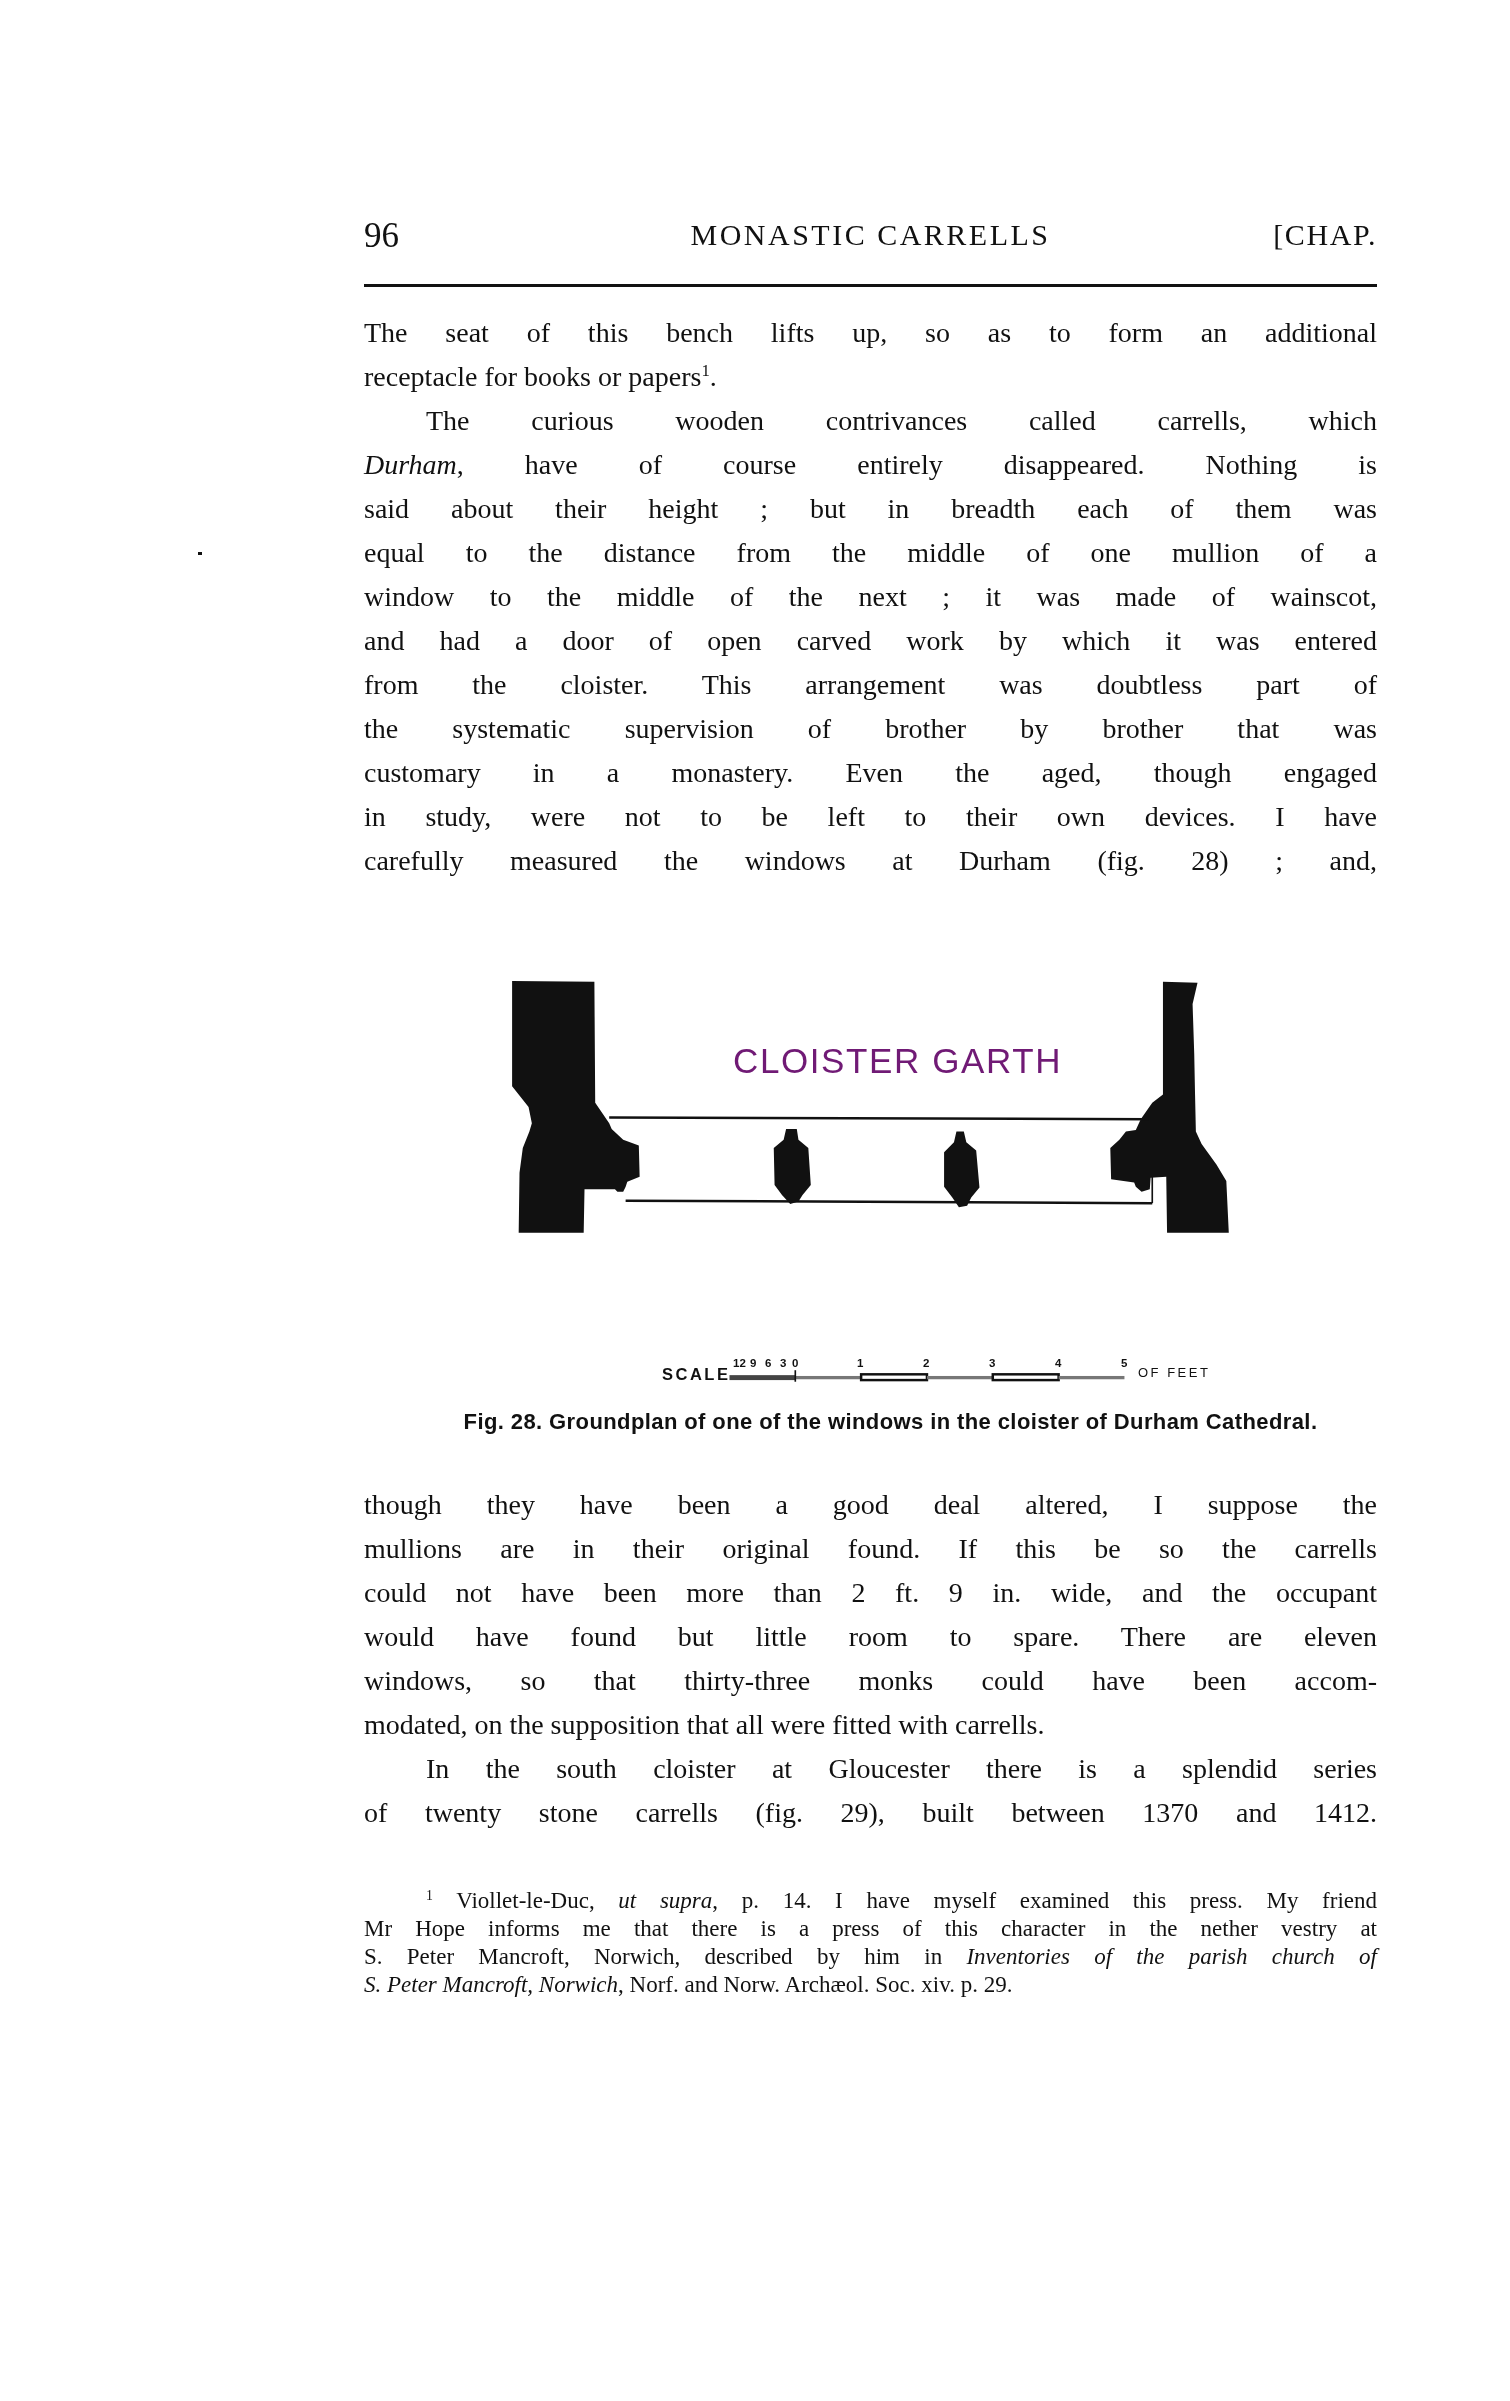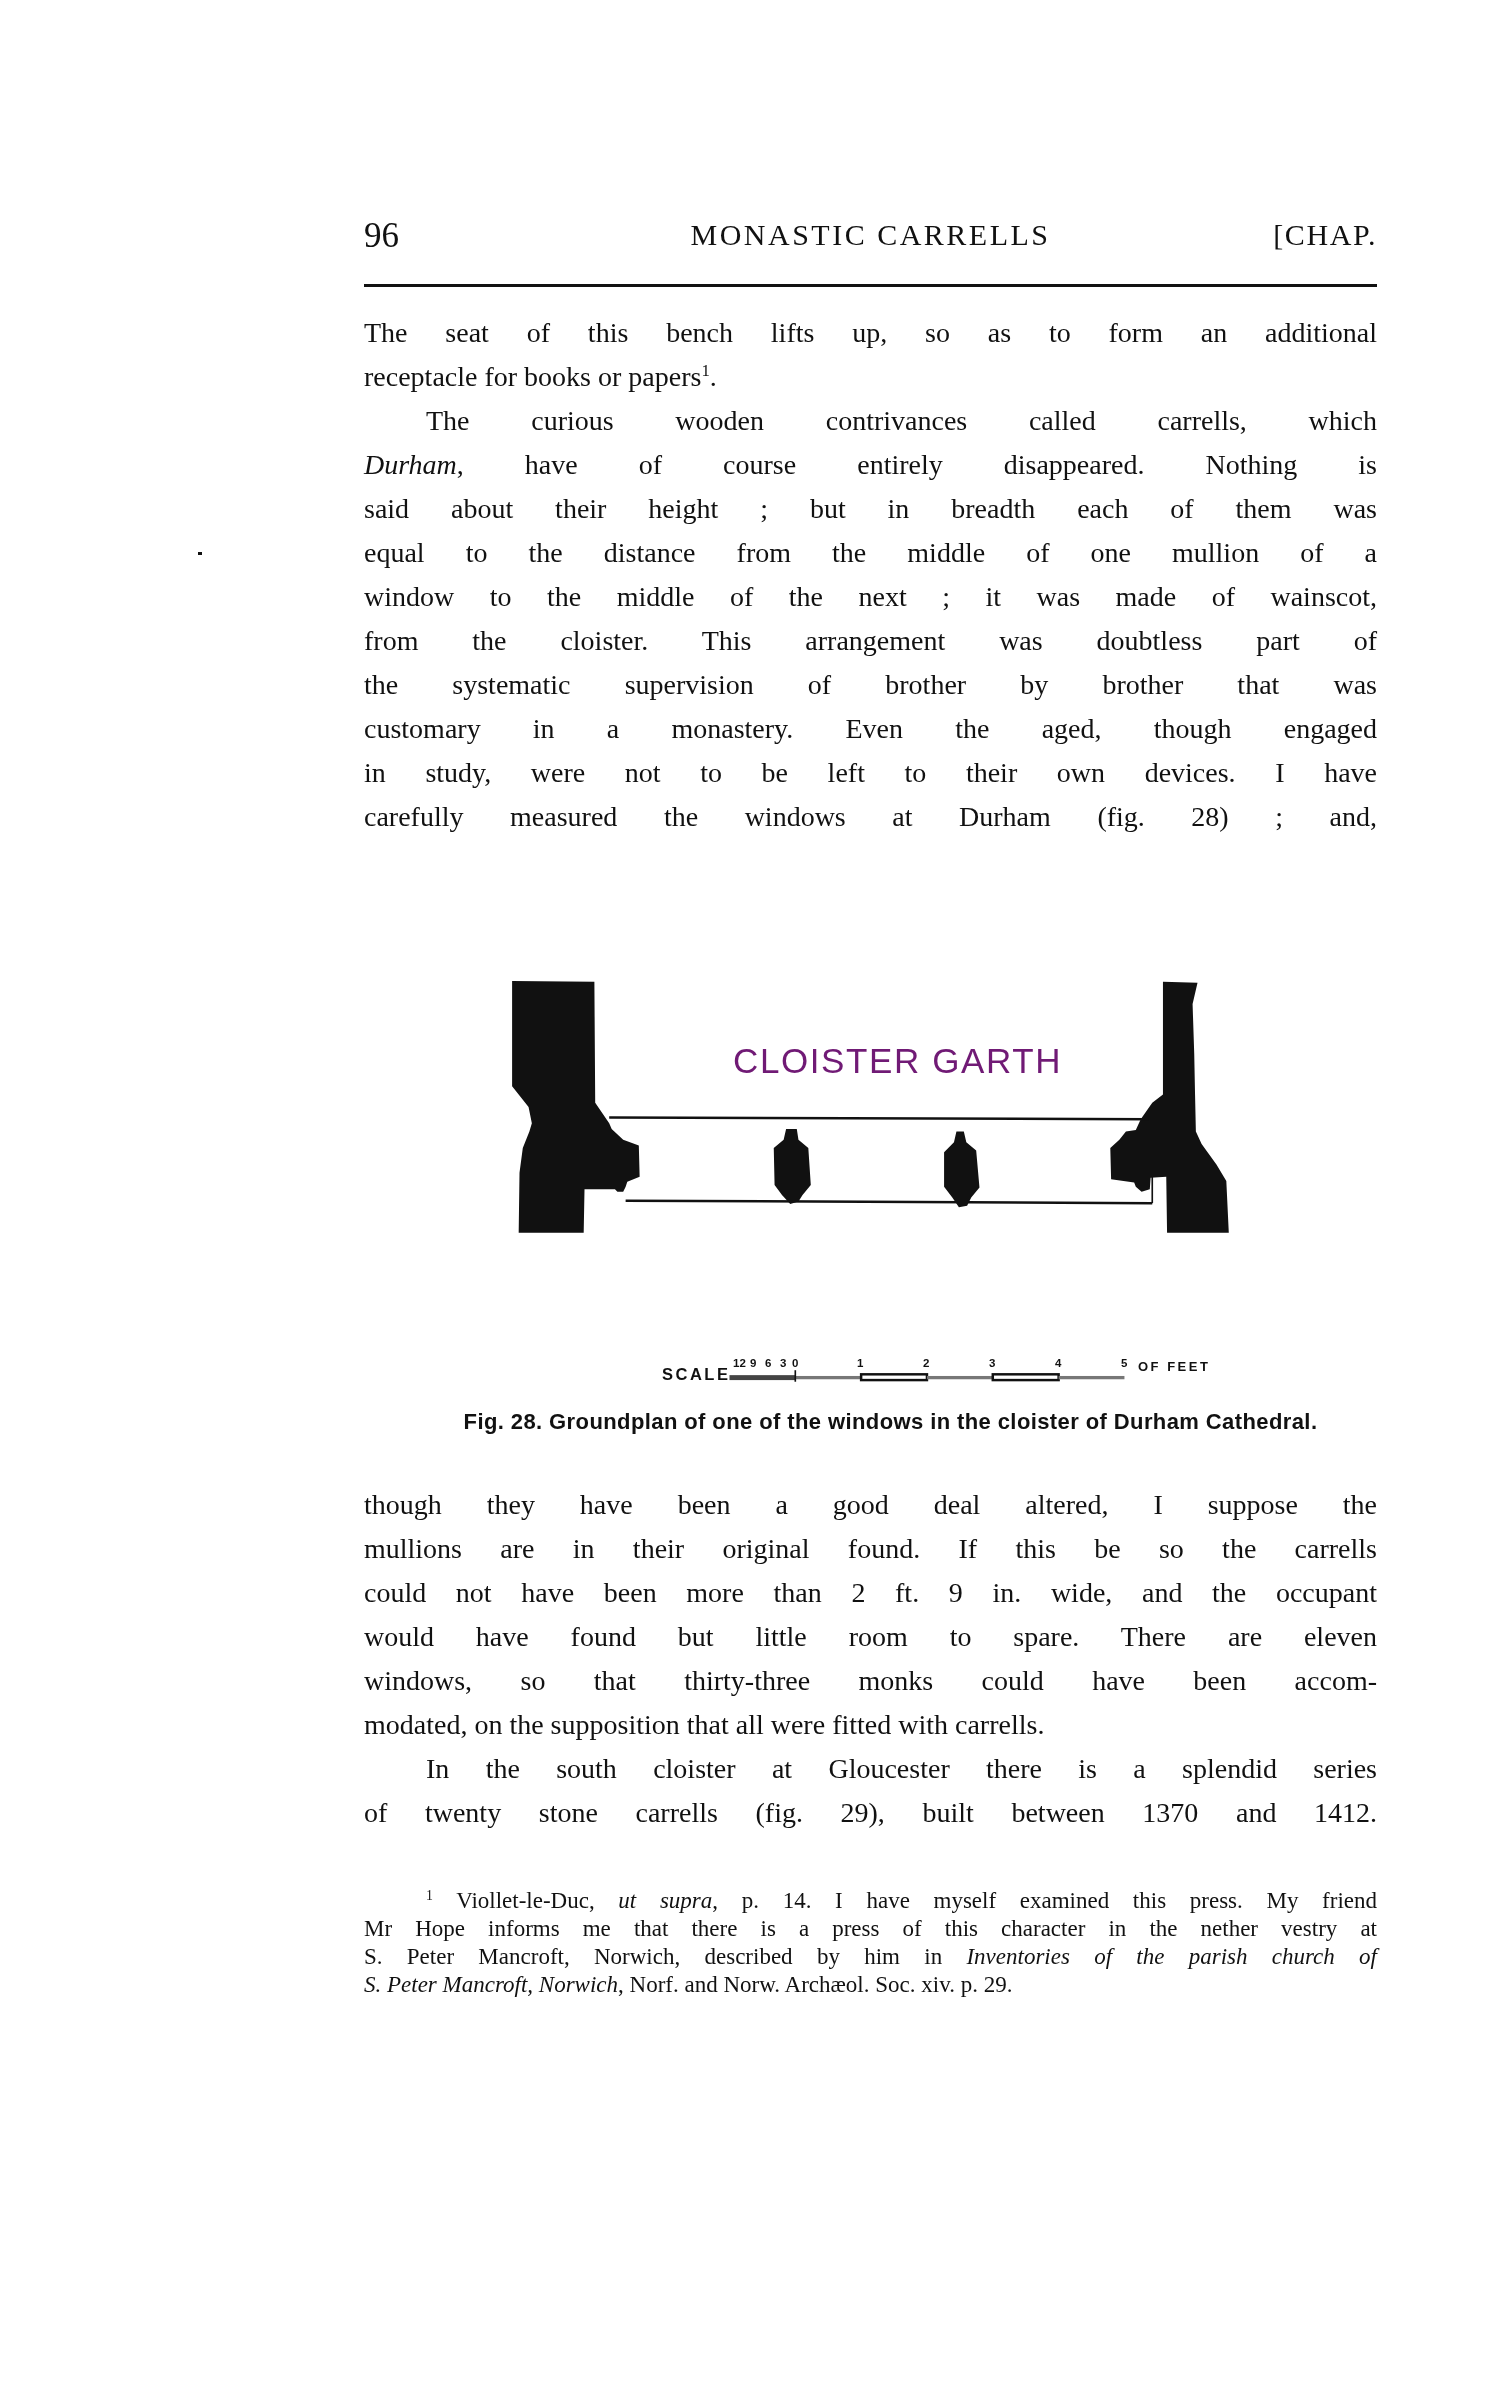--- a/index.html
+++ b/index.html
@@ -17,21 +17,21 @@
   .block-2 { top: 1483px; }
   .line { display: block; text-align: justify; text-align-last: justify; white-space: nowrap; }
   .line.last { text-align-last: left; }
   .line.ind { padding-left: 62px; }
   .figure { left: 494px; top: 971px; width: 757px; height: 280px; }
   .figure svg { position: absolute; left: 0; top: 0; }
   .garth-label { position: absolute; left: 239px; top: 70px; font-family: "Liberation Sans", "DejaVu Sans", sans-serif;
                  font-size: 35px; letter-spacing: 1.6px; color: #701a75; }
   .scale { left: 620px; top: 1357px; height: 33px; width: 576px; margin-left: 42px; }
   .scale .scale-word { position: absolute; left: 0; top: 8.2px; font-family: "Liberation Sans", sans-serif; font-size: 16.5px; font-weight: bold; letter-spacing: 2.5px; }
-  .scale .scale-unit { position: absolute; left: 476px; top: 2px; font-family: "Liberation Sans", sans-serif; font-size: 13px; font-weight: bold; letter-spacing: 2.5px; text-align: right; }
+  .scale .scale-unit { position: absolute; left: 476px; top: 8px; font-family: "Liberation Sans", sans-serif; font-size: 13px; font-weight: normal; letter-spacing: 2.5px; text-align: right; }
   .scale .tick-label { position: absolute; top: 0; font-family: "Liberation Sans", sans-serif; font-size: 11.5px; font-weight: bold; }
   .scale svg { position: absolute; left: 0; top: 0; }
   .caption { left: 384px; top: 1409px; width: 1013px; text-align: center; font-family: "Liberation Sans", "DejaVu Sans", sans-serif;
              font-size: 22px; font-weight: bold; letter-spacing: 0.4px; }
   .footnote { left: 364px; top: 1887px; width: 1013px; font-size: 23px; line-height: 28px; }
   .footnote .line { text-align: justify; }
   sup.fn { font-size: 60%; vertical-align: 0.6em; line-height: 0; }
   i { font-style: italic; }
 </style>
 </head>
@@ -46,20 +46,21 @@
 <div class="abs stray-mark"></div>
 
 <div class="abs body-text block-1">
   <span class="line"><span>The seat of this bench lifts up, so as to form an additional</span></span>
   <span class="line last"><span>receptacle for books or papers</span><sup class="fn">1</sup><span>.</span></span>
   <span class="line ind"><span>The curious wooden contrivances called carrells, which</span></span>
   <span class="line"><i>Durham</i><span>, have of course entirely disappeared.  Nothing is</span></span>
   <span class="line"><span>said about their height ; but in breadth each of them was</span></span>
   <span class="line"><span>equal to the distance from the middle of one mullion of a</span></span>
   <span class="line"><span>window to the middle of the next ; it was made of wainscot,</span></span>
+  <span class="line"><span>and had a door of open carved work by which it was entered</span></span>
   <span class="line"><span>from the cloister.  This arrangement was doubtless part of</span></span>
   <span class="line"><span>the systematic supervision of brother by brother that was</span></span>
   <span class="line"><span>customary in a monastery.  Even the aged, though engaged</span></span>
   <span class="line"><span>in study, were not to be left to their own devices.  I have</span></span>
   <span class="line"><span>carefully measured the windows at Durham (fig. 28) ; and,</span></span>
 </div>
 
 <div class="abs figure">
   <svg width="757" height="280" viewBox="0 0 920 340">
 

